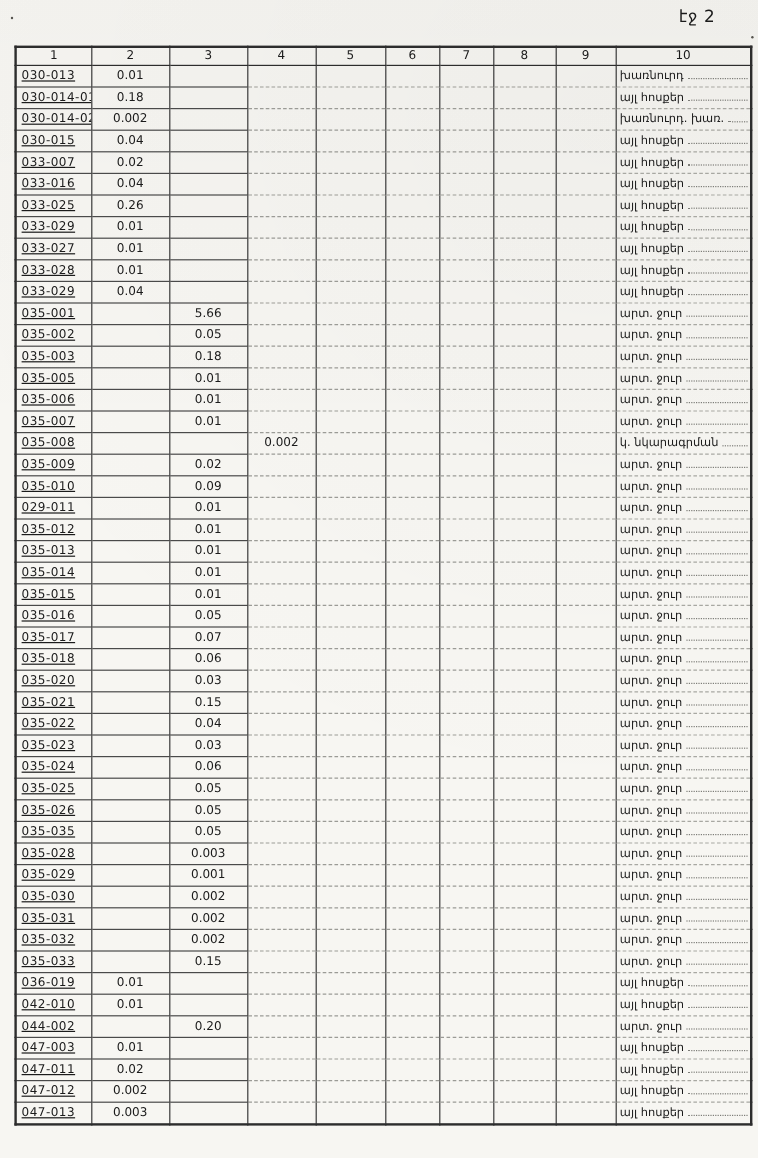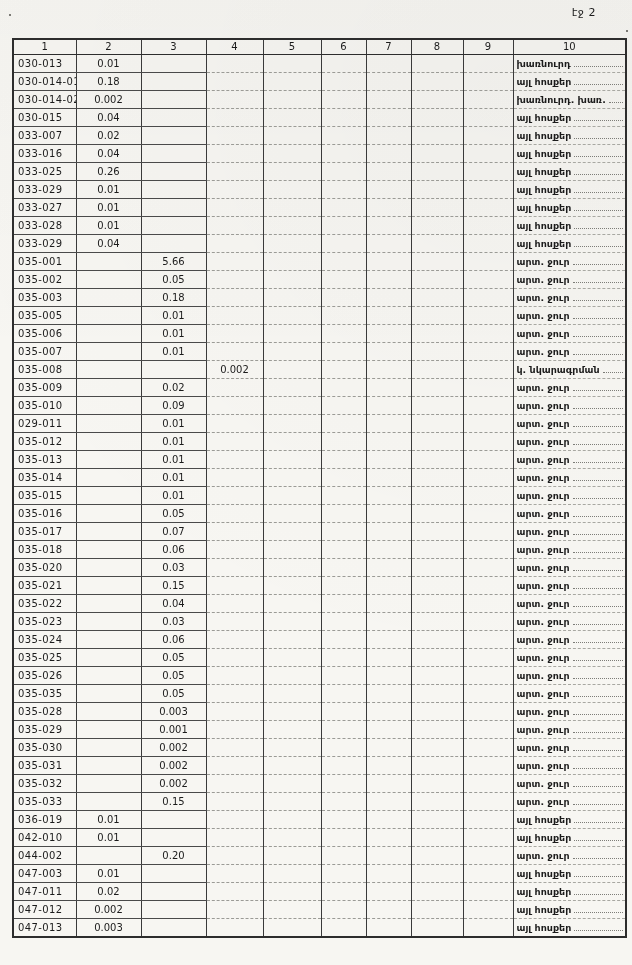--- a/index.html
+++ b/index.html
@@ -22,21 +22,21 @@
     inset: 0;
     background:
       linear-gradient(180deg, rgba(0,0,0,0.015), rgba(0,0,0,0) 40%),
       radial-gradient(circle at 80% 10%, rgba(0,0,0,0.02), rgba(0,0,0,0) 60%);
     pointer-events: none;
   }
   .page-label {
     position: absolute;
     top: 6px;
     right: 36px;
-    font-size: 11px;
+    font-size: 14px;
     letter-spacing: 0.5px;
   }
   table.scan-table {
     position: absolute;
     left: 12px;
     top: 38px;
     width: 613px;
     border-collapse: collapse;
     table-layout: fixed;
     border: 2px solid #2d2d2d;
@@ -69,34 +69,34 @@
     font-size: 10px;
     padding: 0 3px;
     overflow: hidden;
     white-space: nowrap;
     line-height: 16px;
   }
   .scan-table td.col1 {
     text-align: left;
     padding-left: 4px;
     letter-spacing: 0.4px;
+    text-decoration: underline;
   }
   .scan-table td.col2,
   .scan-table td.col3,
   .scan-table td.col4 {
     text-align: center;
   }
   
   .scan-table td.mid {
     border-bottom: 1px dashed #9b9b96;
   }
   .scan-table td.c10 {
     border-bottom: 1px dashed #a8a8a2;
     padding-right: 2px;
-    font-weight: bold;
   }
   .c10wrap {
     display: flex;
     align-items: baseline;
     gap: 3px;
   }
   .c10text {
     font-size: 9.5px;
     white-space: nowrap;
   }

